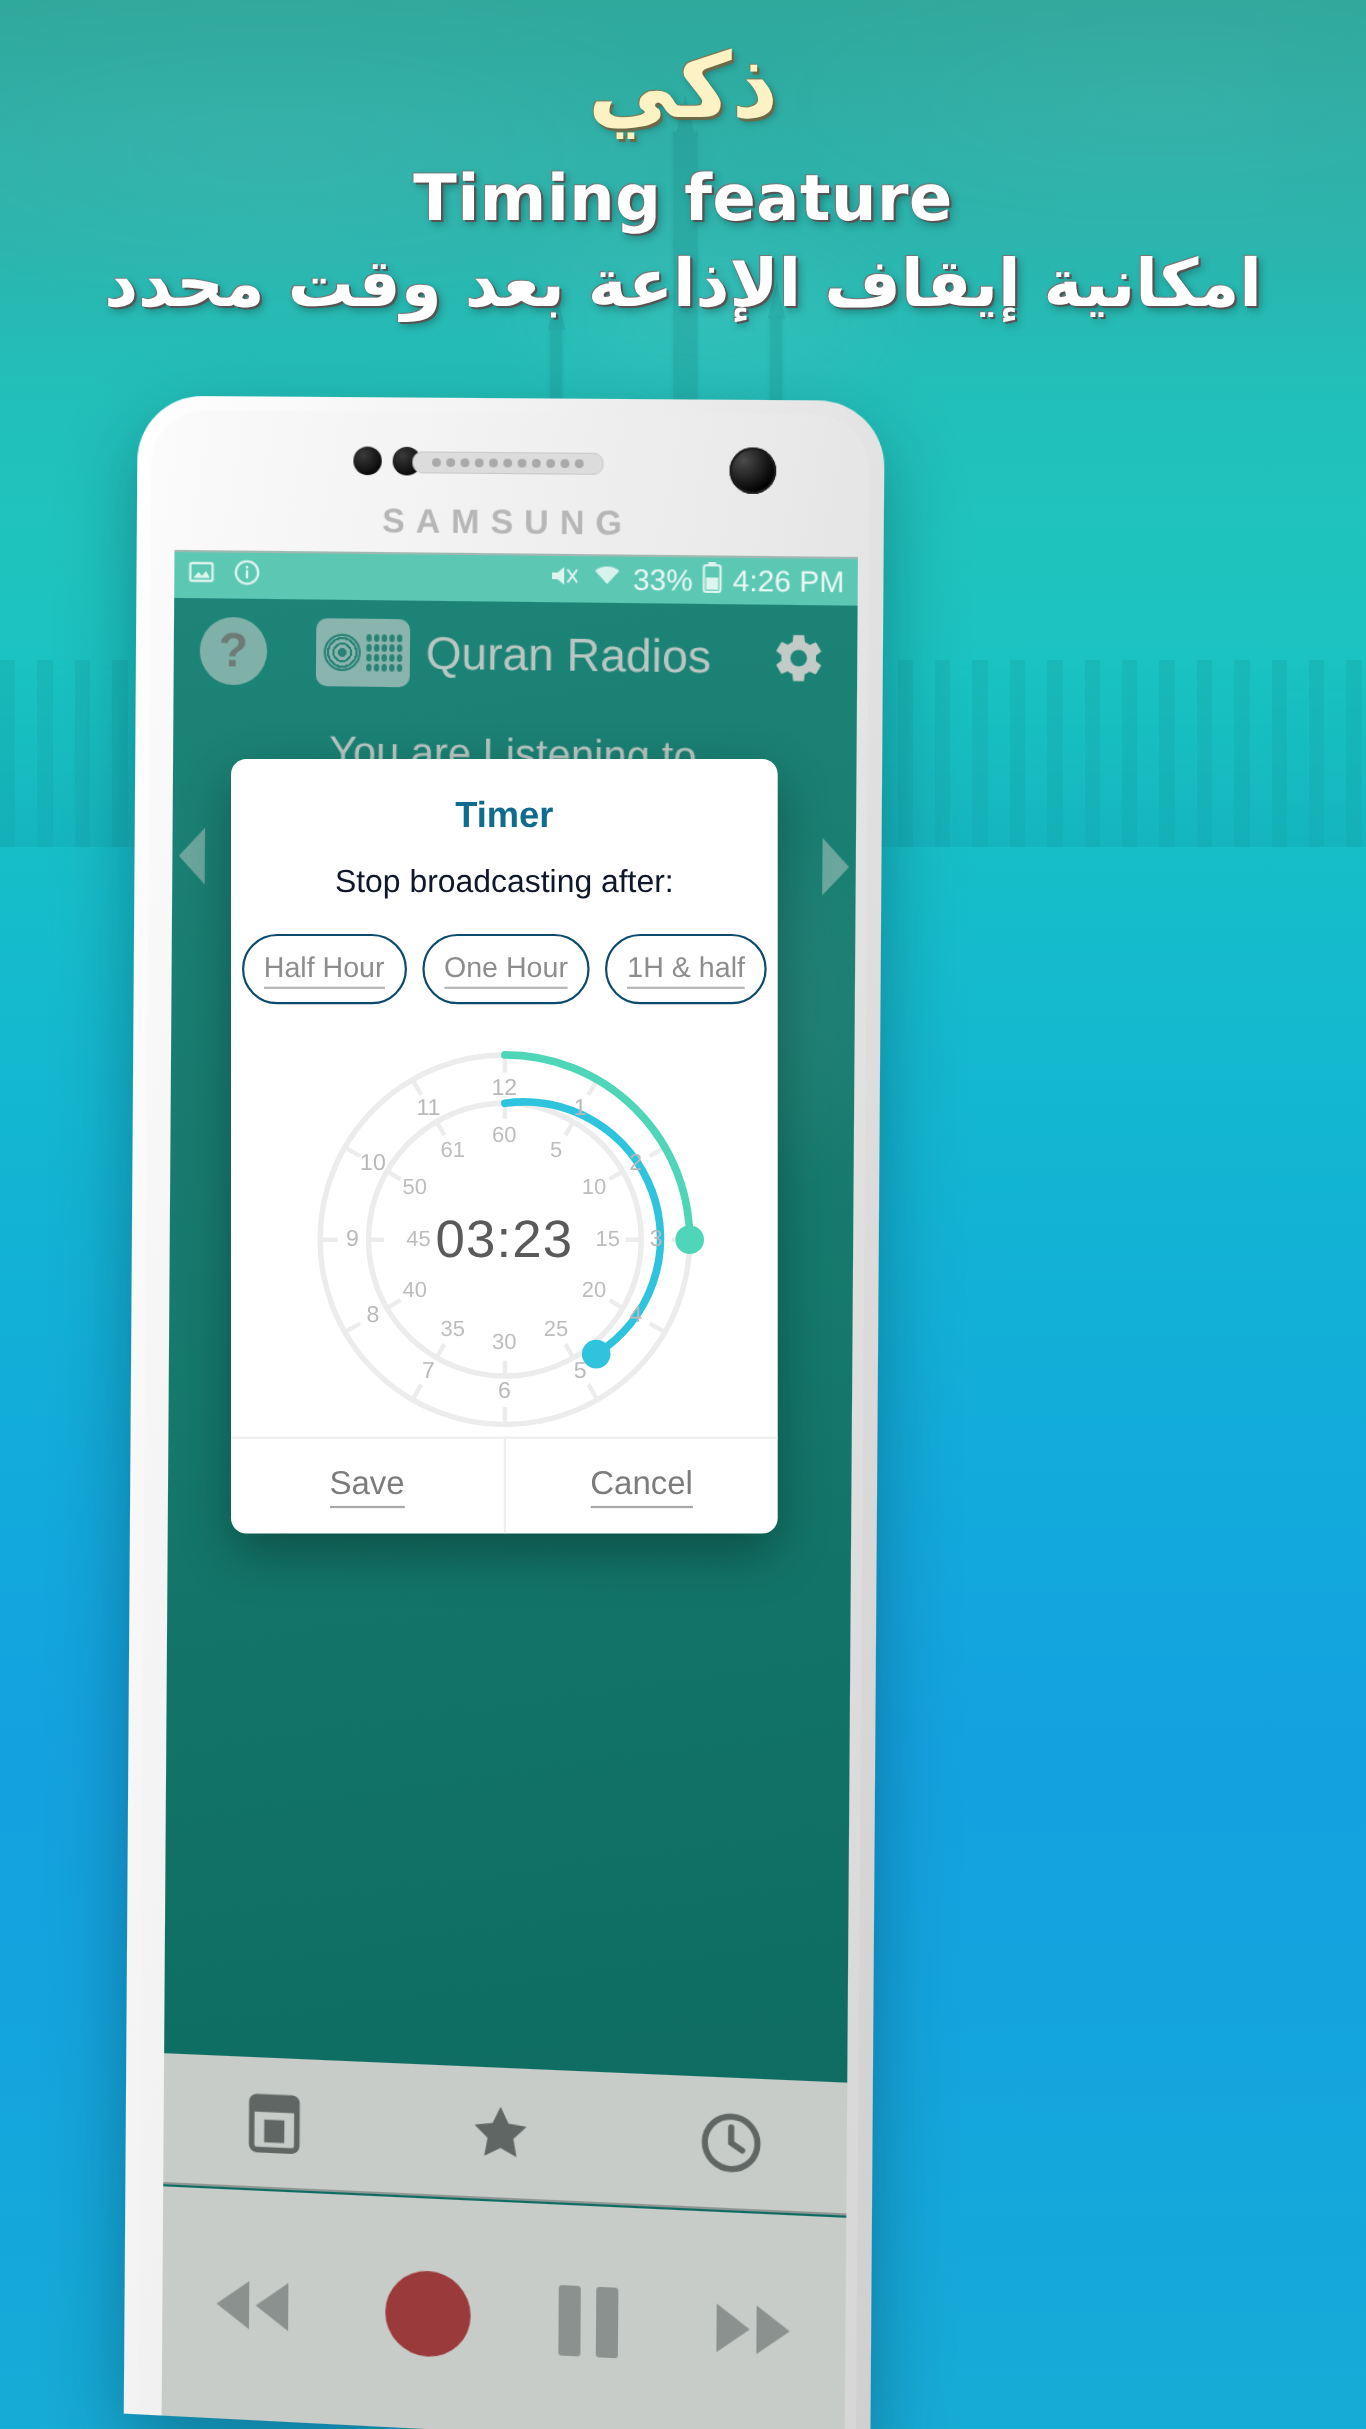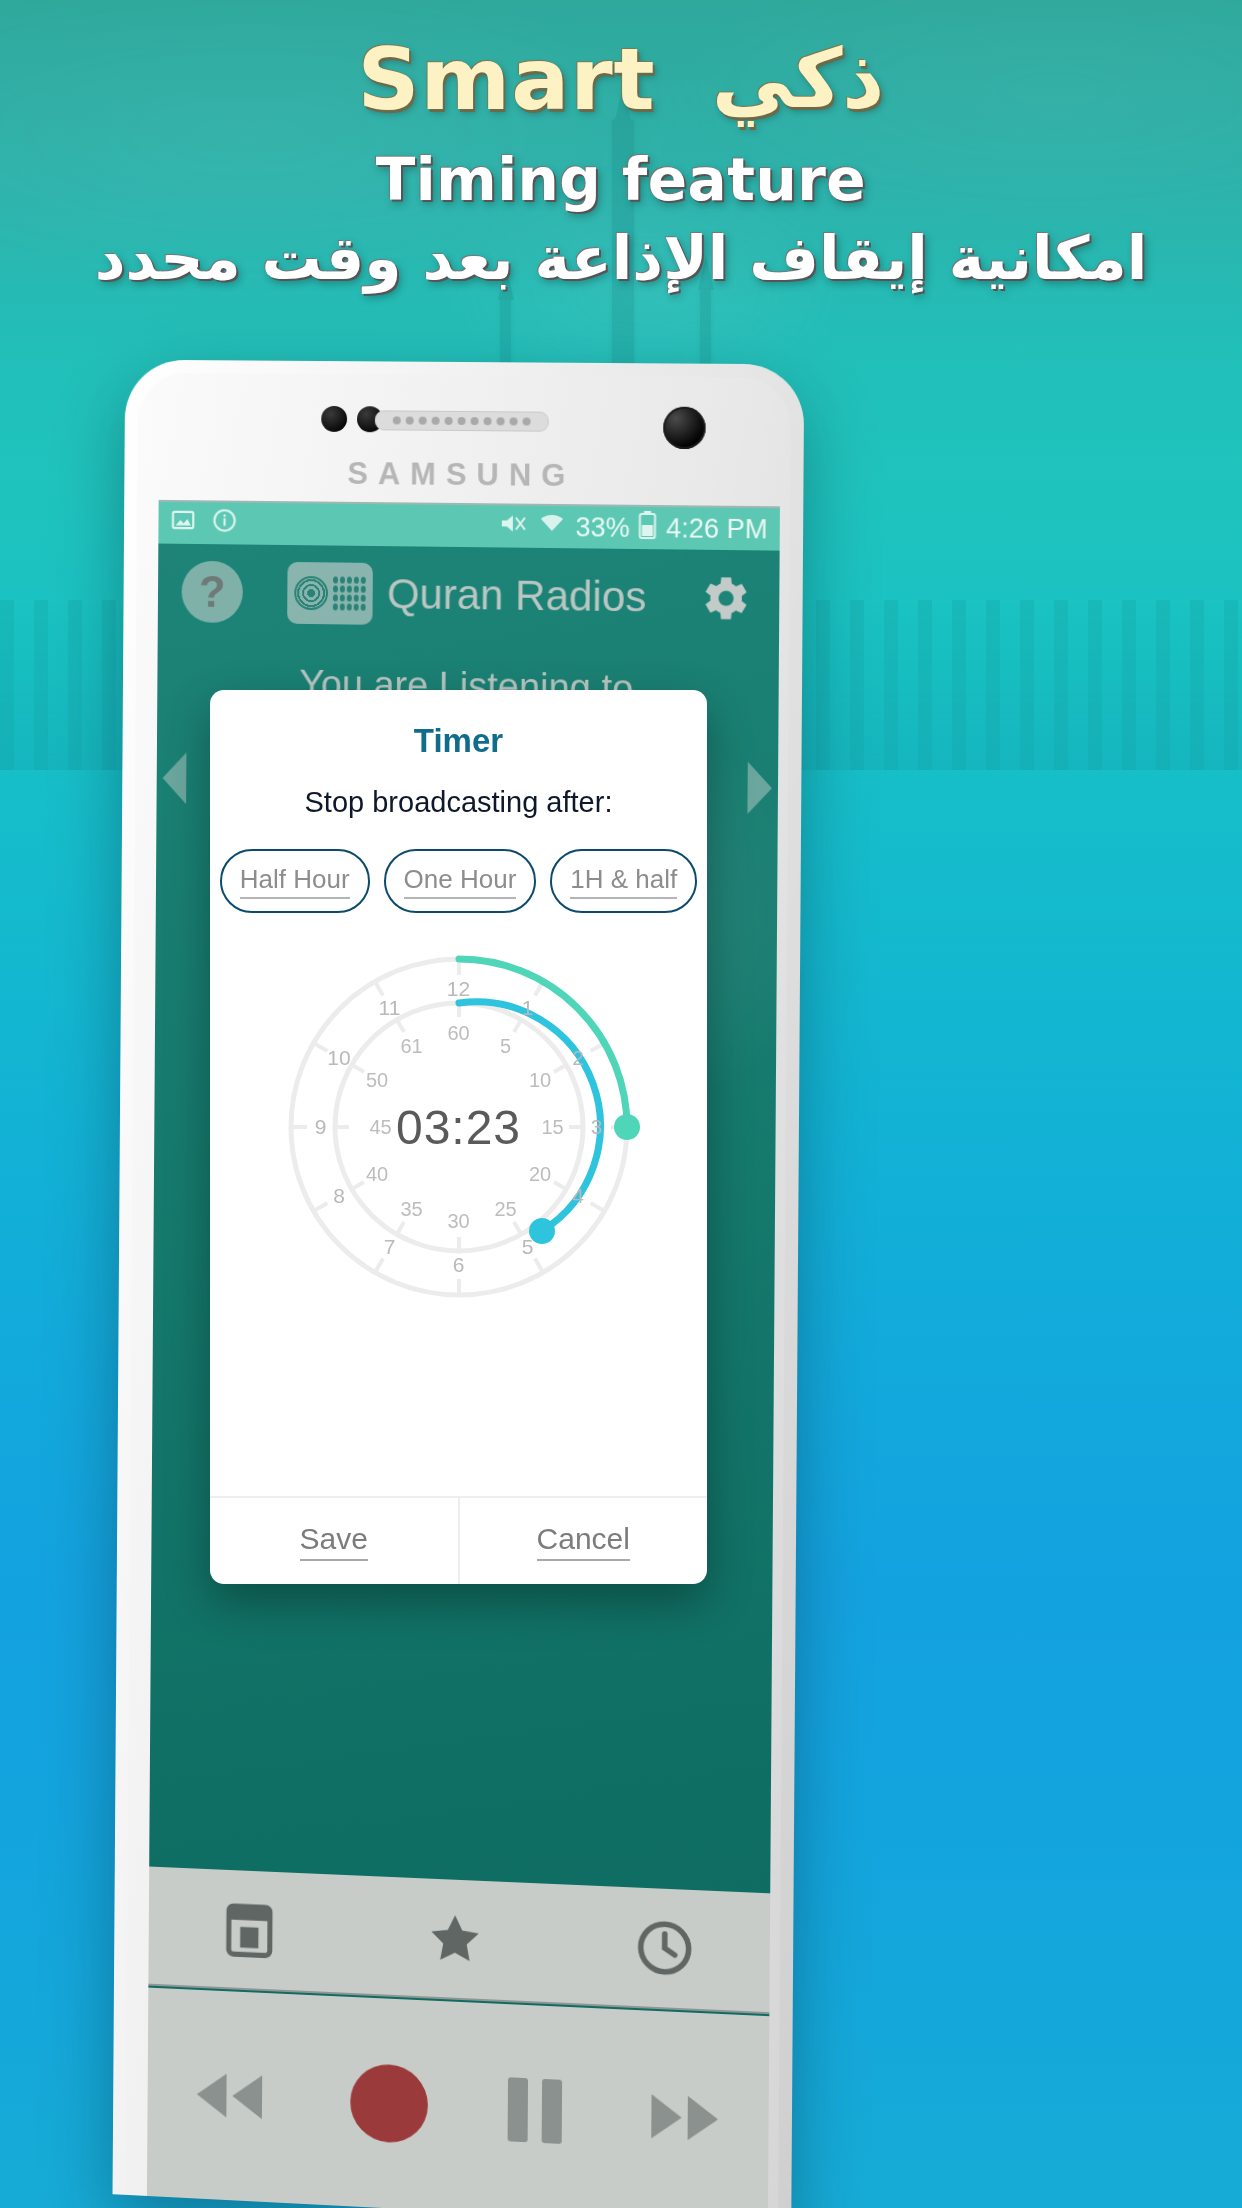--- a/index.html
+++ b/index.html
@@ -206,21 +206,21 @@
   #controls{
     position:absolute;left:0;right:0;bottom:0;height:210px;
     background:#c8ccc9;display:flex;align-items:center;justify-content:space-around;
   }
   .ctrl{color:#8b918e;display:flex;align-items:center;justify-content:center;}
   .rec-dot{width:78px;height:78px;border-radius:50%;background:#9b3a3a;}
   .pause-ic{display:flex;gap:14px;}
   .pause-ic i{display:block;width:20px;height:64px;background:#8b918e;border-radius:3px;}
   
   #dialog{
-    position:absolute;left:210px;top:690px;width:497px;height:894px;
+    position:absolute;left:210px;top:690px;width:497px;height:704px;
     background:#ffffff;border-radius:14px;
     box-shadow:0 18px 46px rgba(0,0,0,.32);
     overflow:hidden;display:flex;flex-direction:column;
   }
   #dlg-title{
     text-align:center;font-size:33px;font-weight:bold;color:#0f6c8c;
     margin-top:32px;font-family:"Liberation Sans",sans-serif;
   }
   #dlg-sub{
     text-align:center;font-size:29px;color:#0f172a;margin-top:26px;
@@ -277,21 +277,20 @@
     <div class="minaret" style="left:612px;top:120px;height:430px;width:22px;"></div>
     <div class="minaret" style="left:500px;top:300px;height:240px;width:11px;"></div>
     <div class="minaret" style="left:700px;top:290px;height:250px;width:11px;"></div>
     <div class="dome" style="left:556px;top:470px;width:140px;height:90px;"></div>
   </div>
   <div class="citystrip" style="top:600px;height:170px;"></div>
 </div>
 
 <div id="banner">
   <div id="hero-row">
-    <div class="hero-word">Smart</div>
     <div class="hero-ar">ذكي</div>
   </div>
   <div id="sub-en">Timing feature</div>
   <div id="sub-ar">امكانية إيقاف الإذاعة بعد وقت محدد</div>
 </div>
 
 <div id="phone">
   <div id="phone-inner">
 
     <div id="sensors">

